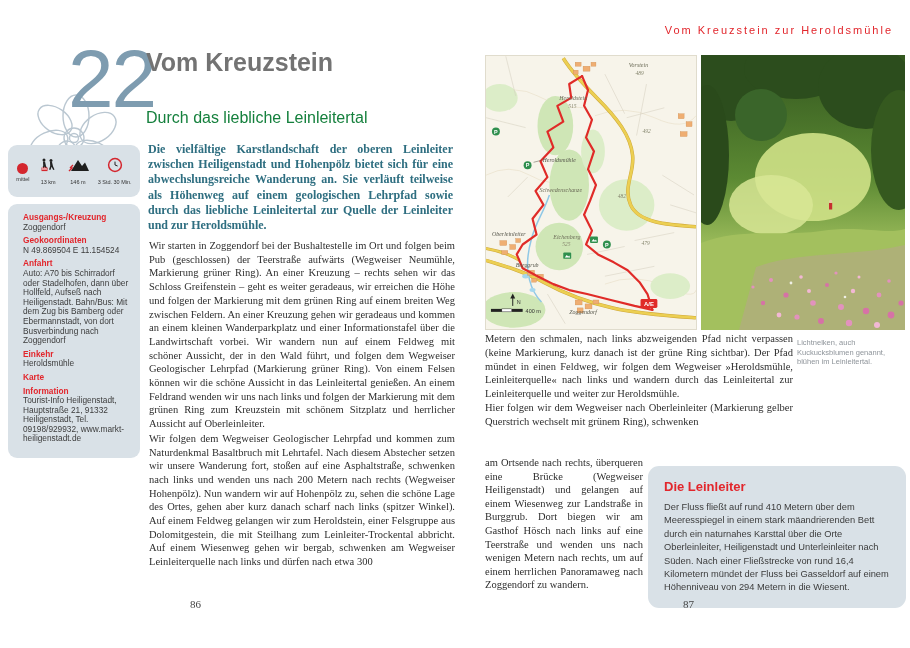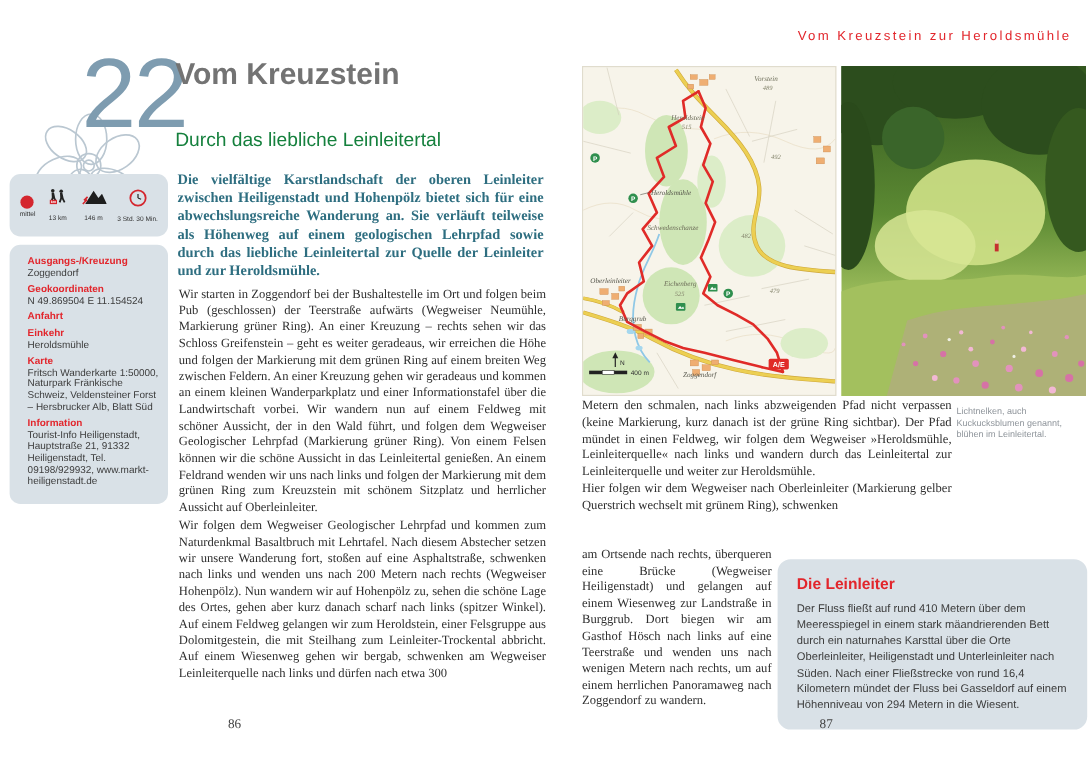--- a/index.html
+++ b/index.html
@@ -129,28 +129,28 @@
     <div class="sb-sec">
       <div class="sb-h">Ausgangs-/Kreuzung</div>
       <div class="sb-b">Zoggendorf</div>
     </div>
     <div class="sb-sec">
       <div class="sb-h">Geokoordinaten</div>
       <div class="sb-b">N 49.869504 E 11.154524</div>
     </div>
     <div class="sb-sec">
       <div class="sb-h">Anfahrt</div>
+      <div class="sb-b">Auto: A70 bis Schirradorf oder Stadelhofen, dann über Hollfeld, Aufseß nach Heiligenstadt. Bahn/Bus: Mit dem Zug bis Bamberg oder Ebermannstadt, von dort Busverbindung nach Zoggendorf</div>
     </div>
     <div class="sb-sec">
       <div class="sb-h">Einkehr</div>
       <div class="sb-b">Heroldsmühle</div>
     </div>
     <div class="sb-sec">
       <div class="sb-h">Karte</div>
-      <div class="sb-b">Fritsch Wanderkarte 1:50000, Naturpark Fränkische Schweiz, Veldensteiner Forst – Hersbrucker Alb, Blatt Süd</div>
     </div>
     <div class="sb-sec">
       <div class="sb-h">Information</div>
       <div class="sb-b">Tourist-Info Heiligenstadt, Hauptstraße 21, 91332 Heiligenstadt, Tel. 09198/929932, www.markt-heiligenstadt.de</div>
     </div>
   </div>
 
   <div class="intro">Die vielfältige Karstlandschaft der oberen Leinleiter zwischen Heiligenstadt und Hohenpölz bietet sich für eine abwechslungsreiche Wanderung an. Sie verläuft teilweise als Höhenweg auf einem geologischen Lehrpfad sowie durch das liebliche Leinleitertal zur Quelle der Leinleiter und zur Heroldsmühle.</div>
 
   <div class="bodycol">

